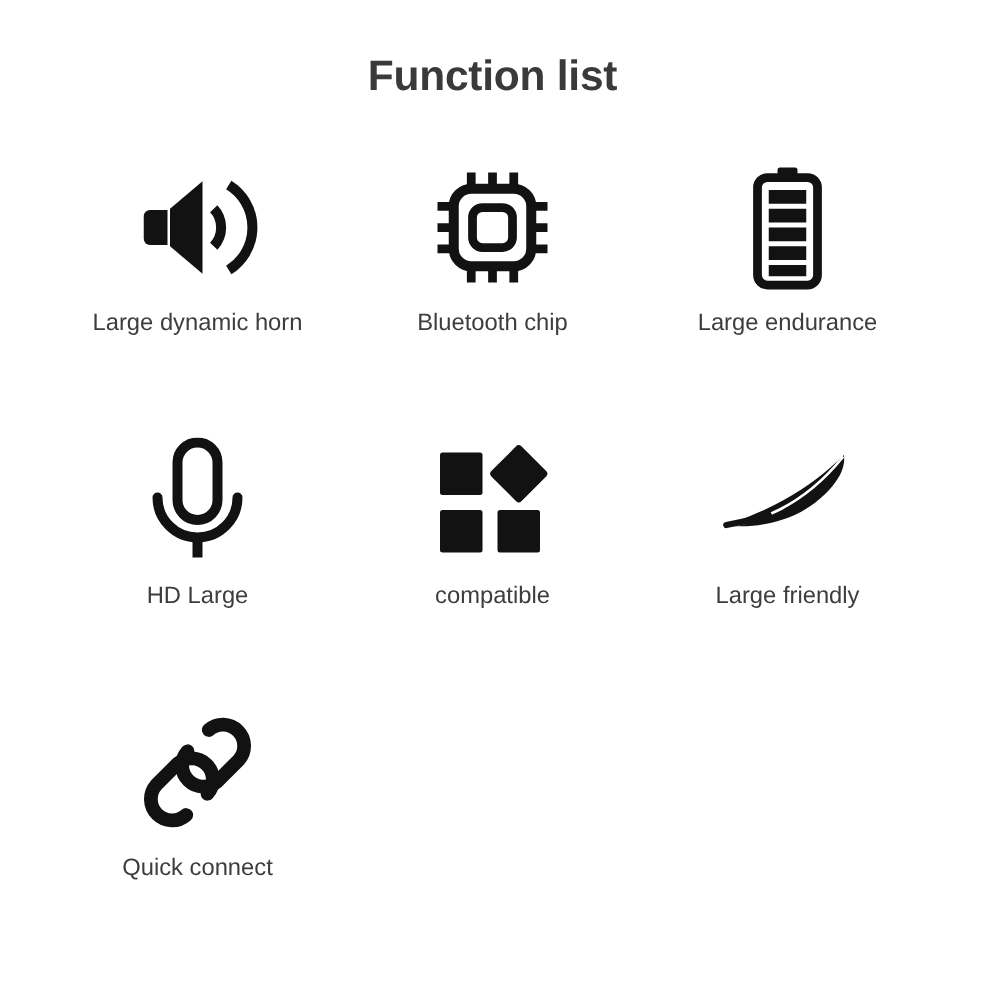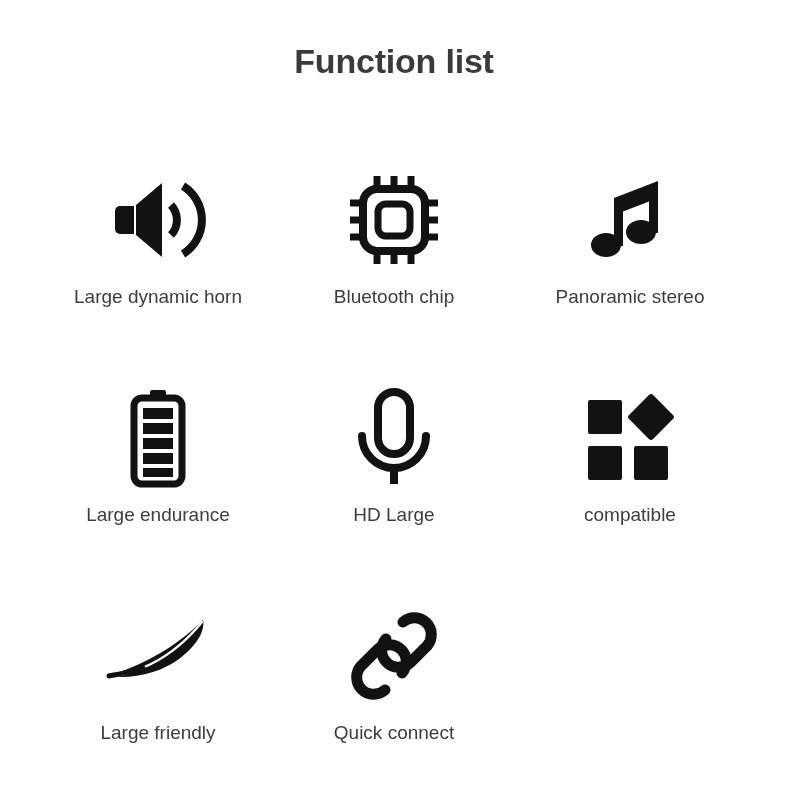--- a/index.html
+++ b/index.html
@@ -38,21 +38,21 @@
     left: 40px;
     width: 708px;
     display: grid;
     grid-template-columns: repeat(3, 1fr);
     grid-template-rows: repeat(3, 218px);
   }
   .feature-cell {
     display: flex;
     flex-direction: column;
     align-items: center;
-    justify-content: center;
+    justify-content: flex-start;
   }
   .feature-icon {
     height: 108px;
     display: flex;
     align-items: center;
     justify-content: center;
   }
   .feature-icon svg {
     display: block;
   }
@@ -103,32 +103,20 @@
             <line x1="76" y1="48" x2="92" y2="48"></line>
             <line x1="76" y1="65" x2="92" y2="65"></line>
           </g>
           <rect x="17" y="17" width="62" height="62" rx="14" ry="14" stroke="#121212" stroke-width="8" fill="none"></rect>
           <rect x="32" y="32" width="32" height="32" rx="8" ry="8" stroke="#121212" stroke-width="7" fill="none"></rect>
         </svg>
       </div>
       <div class="feature-label">Bluetooth chip</div>
     </div>
 
-    <div class="feature-cell">
-      <div class="feature-icon">
-        <svg width="80" height="92" viewBox="0 0 80 92" fill="none">
-          <path d="M24 24 L68 7 L68 24 L24 41 Z" fill="#121212"></path>
-          <rect x="24" y="24" width="9" height="48" fill="#121212"></rect>
-          <rect x="59" y="11" width="9" height="48" fill="#121212"></rect>
-          <ellipse cx="16" cy="71" rx="15" ry="12" fill="#121212"></ellipse>
-          <ellipse cx="51" cy="58" rx="15" ry="12" fill="#121212"></ellipse>
-        </svg>
-      </div>
-      <div class="feature-label">Panoramic stereo</div>
-    </div>
 
     <div class="feature-cell">
       <div class="feature-icon">
         <svg width="64" height="100" viewBox="0 0 64 100" fill="none">
           <rect x="24" y="2" width="16" height="8" rx="2" ry="2" fill="#121212"></rect>
           <rect x="8" y="10" width="48" height="86" rx="8" ry="8" stroke="#121212" stroke-width="7" fill="none"></rect>
           <rect x="17" y="20" width="30" height="11" fill="#121212"></rect>
           <rect x="17" y="35" width="30" height="11" fill="#121212"></rect>
           <rect x="17" y="50" width="30" height="11" fill="#121212"></rect>
           <rect x="17" y="65" width="30" height="11" fill="#121212"></rect>

